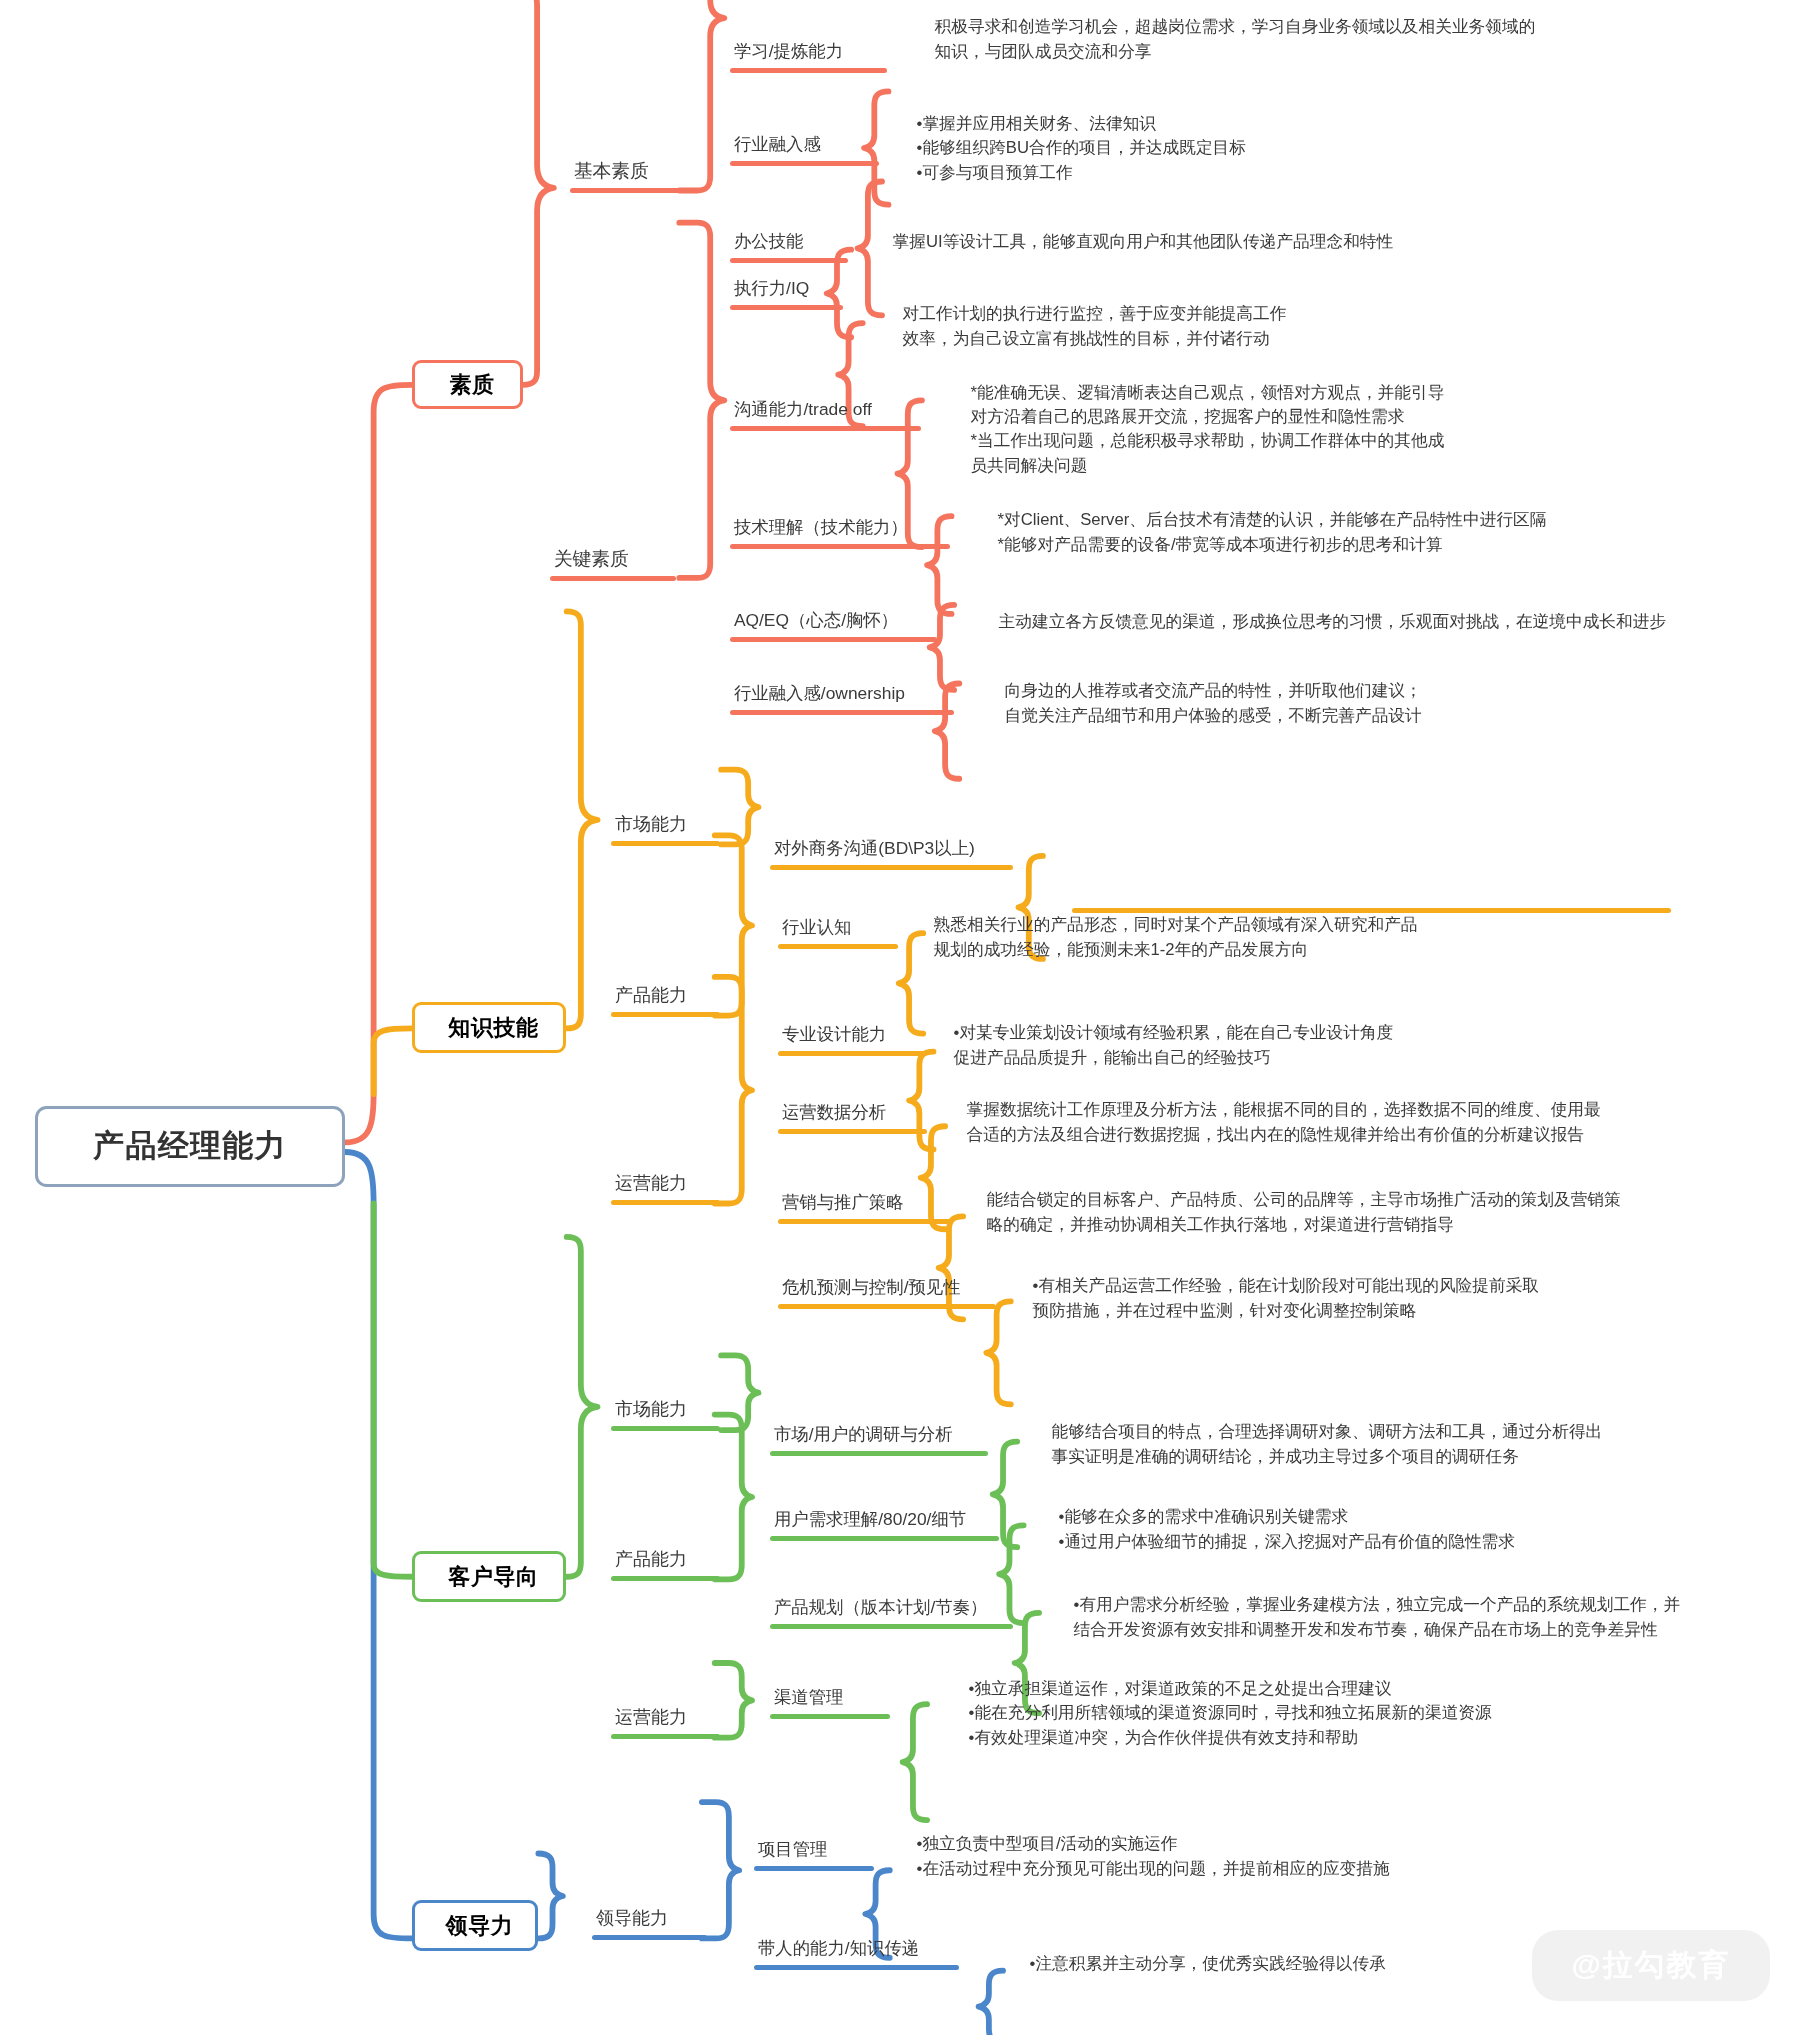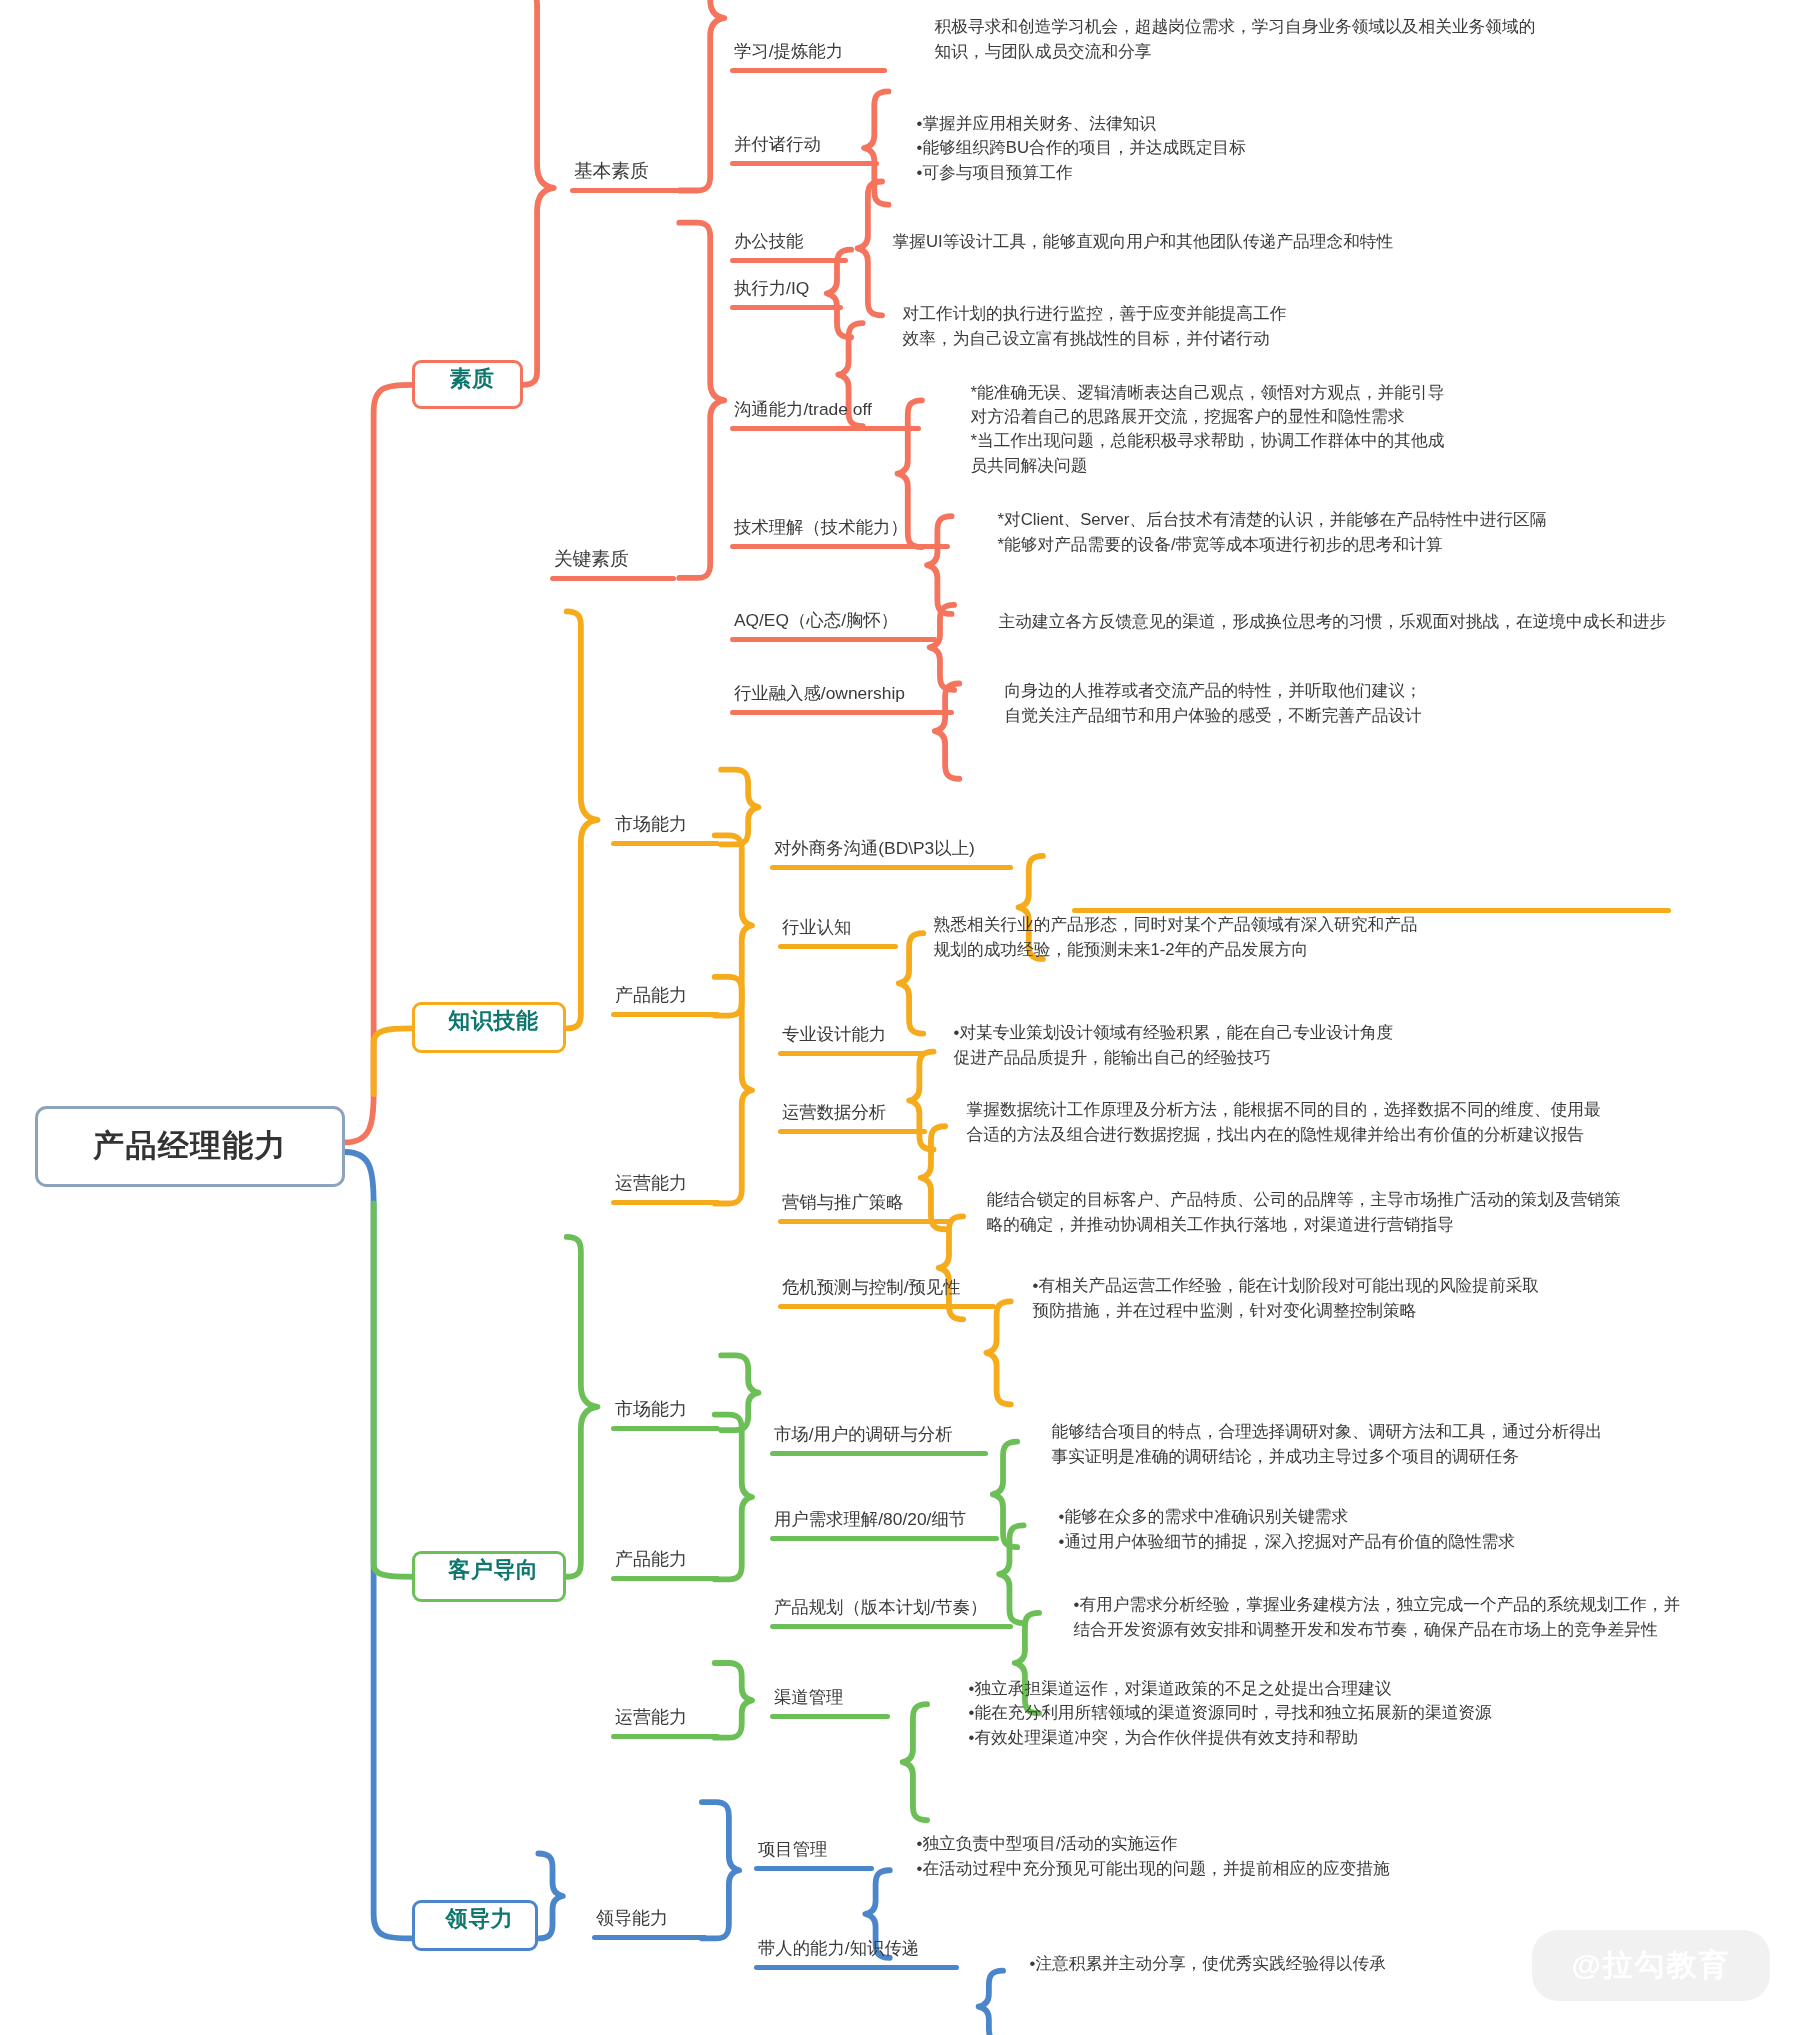--- a/index.html
+++ b/index.html
@@ -28,25 +28,25 @@
     display:flex;align-items:center;justify-content:center;
     border:3.2px solid #8da2bb;
     border-radius:11.6px;
     background:#fff;
     font-weight:bold;
     color:#333;
     letter-spacing:1.3px;
   }
   
   .l1{
-    display:flex;justify-content:center;
+    display:flex;align-items:center;justify-content:center;
     border-radius:9px;
     background:#fff;
     font-weight:bold;
-    color:#0f766e;
+    color:#000000;
     letter-spacing:0.6px;
     box-sizing:border-box;
     padding-left:9px;
   }
   .l1.red{border:3.2px solid #f4745d;}
   .l1.amber{border:3.2px solid #f5ab1c;}
   .l1.green{border:3.2px solid #6cbf57;}
   .l1.blue{border:3.2px solid #4b86cb;}
 
   
@@ -173,21 +173,21 @@
     <span class="txt">学习/提炼能力</span>
     <span class="bar red"></span>
   </div>
   <div class="node leaf" style="left:932px;top:23px;width:669px;height:71px;font-size:16.7px;">
     <span class="body">积极寻求和创造学习机会，超越岗位需求，学习自身业务领域以及相关业务领域的
 知识，与团队成员交流和分享</span>
     <span class="bar red" style="width:657px"></span>
   </div>
 
   <div class="node uline" style="left:730px;top:126px;width:149px;height:40px;font-size:17.4px;">
-    <span class="txt">并付诸行动</span>
+    <span class="txt">行业融入感</span>
     <span class="bar red"></span>
   </div>
   <div class="node leaf" style="left:914px;top:120px;width:541px;height:95px;font-size:16.7px;">
     <span class="body">•掌握并应用相关财务、法律知识
 •能够组织跨BU合作的项目，并达成既定目标
 •可参与项目预算工作</span>
     <span class="bar red" style="width:399px"></span>
   </div>
 
   <div class="node uline" style="left:730px;top:223px;width:118px;height:40px;font-size:17.4px;">

